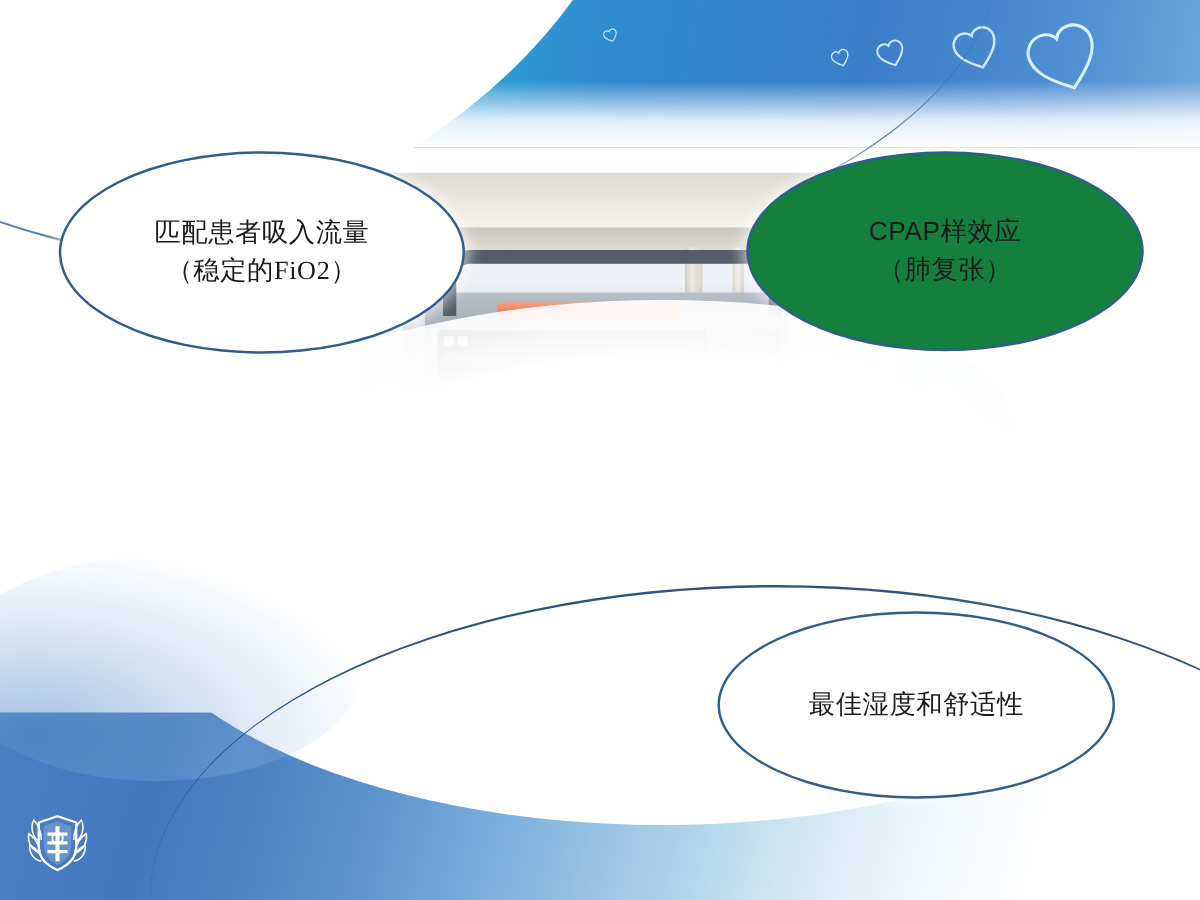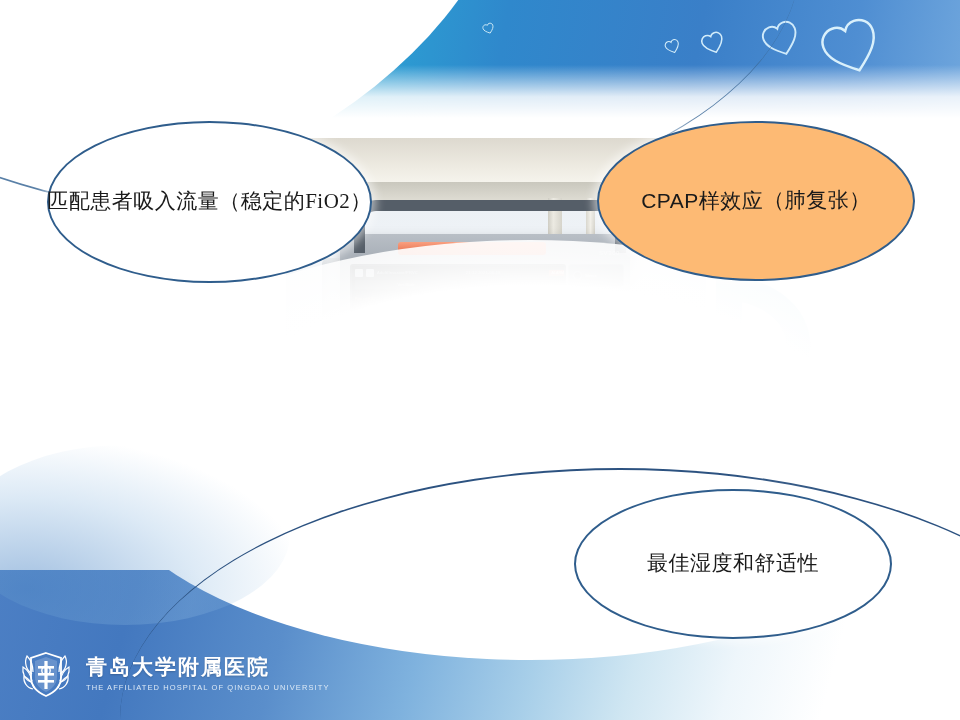--- a/index.html
+++ b/index.html
@@ -363,28 +363,29 @@
     background: linear-gradient(to bottom, #e9ebee, #cfd3d8);
     border-radius: 4px;
   }
 
   
   .ellipse {
     position: absolute;
     border: 2.5px solid #2f5d8c;
     border-radius: 50%;
     display: flex;
+    flex-direction: column;
     align-items: center;
     justify-content: center;
     text-align: center;
     box-sizing: border-box;
     box-shadow: 0 0 10px 4px rgba(255,255,255,0.55);
   }
   .ellipse.white { background: #ffffff; }
-  .ellipse.pink  { background: #fdba74; }
+  .ellipse.pink  { background: #15803d; }
   .ellipse .line {
     color: #1a1a1a;
     font-size: 21px;
     line-height: 1.42;
     letter-spacing: 0.5px;
     font-family: "Liberation Serif", "DejaVu Serif", serif;
     white-space: nowrap;
   }
   .ellipse .line.sans {
     font-family: "Liberation Sans", "DejaVu Sans", sans-serif;
@@ -716,19 +717,15 @@
         </g>
         <path d="M28 7 L43 12 L43 31 C43 41 35 47 28 50 C21 47 13 41 13 31 L13 12 Z" fill="none" stroke="#ffffff" stroke-width="1.8"></path>
         <path d="M28 11 L39 15 L39 31 C39 38.5 33 43.5 28 46 C23 43.5 17 38.5 17 31 L17 15 Z" fill="#ffffff" opacity="0.18"></path>
         <rect x="26.4" y="15" width="3.2" height="28" fill="#ffffff"></rect>
         <rect x="20" y="20" width="16" height="2.6" fill="#ffffff"></rect>
         <rect x="20" y="27" width="16" height="2.6" fill="#ffffff"></rect>
         <rect x="20" y="34" width="16" height="2.6" fill="#ffffff"></rect>
         <circle cx="28" cy="24.5" r="4.2" fill="none" stroke="#ffffff" stroke-width="1.4"></circle>
       </svg>
     </div>
-    <div>
-      <div class="logo-text-cn">青岛大学附属医院</div>
-      <div class="logo-text-en">THE AFFILIATED HOSPITAL OF QINGDAO UNIVERSITY</div>
-    </div>
   </div>
 
 </div>
 
 </body></html>

